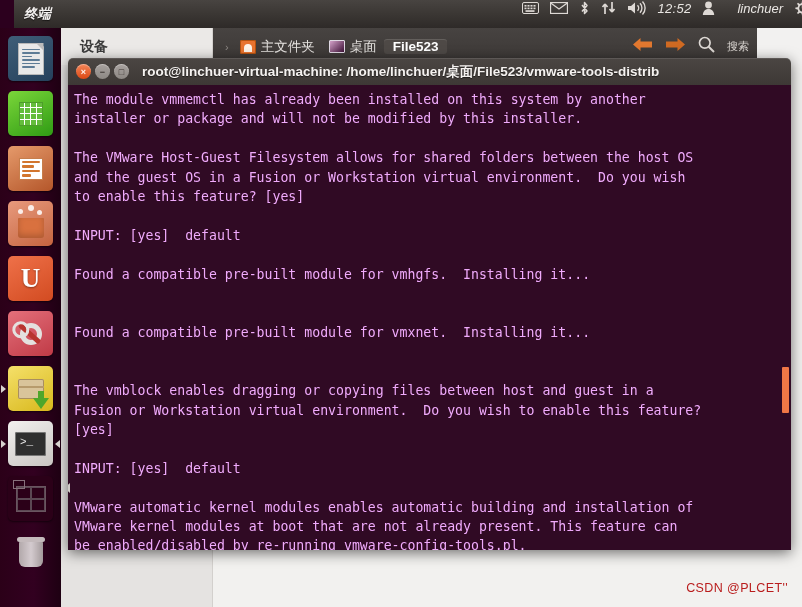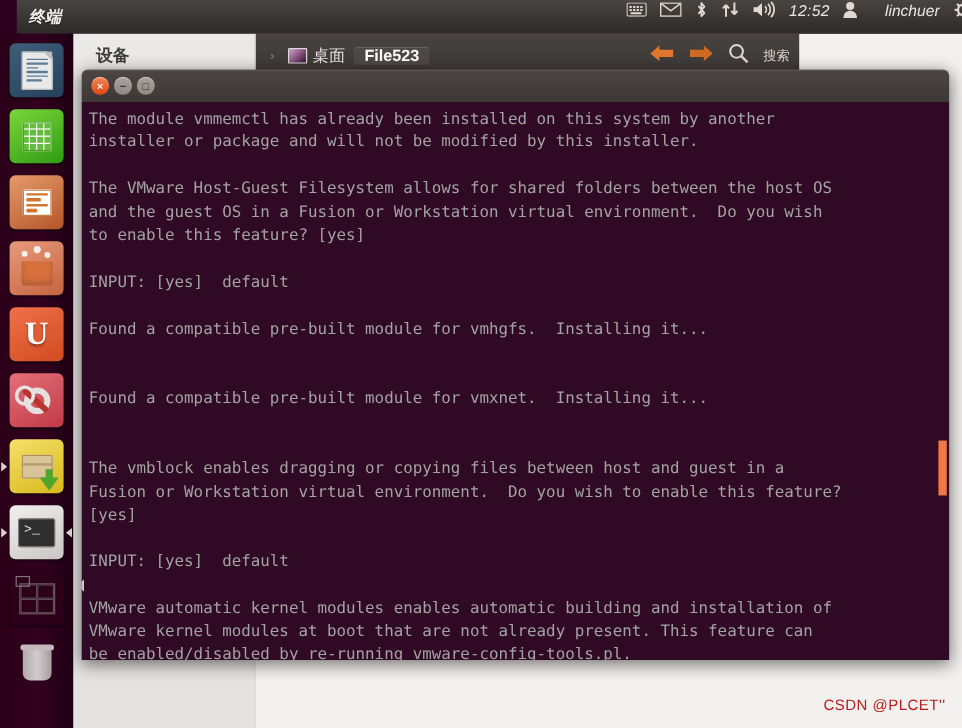--- a/index.html
+++ b/index.html
@@ -133,21 +133,21 @@
 
   
   #nautilus {
     position: absolute; left: 61px; top: 28px;
     width: 741px; height: 579px;
     background: #f2f1f0;
     z-index: 10;
   }
   #nautilus-toolbar {
     position: absolute; left: 0; top: 0;
-    width: 605px; height: 37px;
+    width: 696px; height: 37px;
     background: linear-gradient(to bottom, #474341 0%, #3b3735 100%);
     display: flex; align-items: center;
   }
   #nautilus-sidebar-head {
     position: absolute; left: 0; top: 0;
     width: 152px; height: 37px;
     background: #ebe9e7;
     display: flex; align-items: center;
     border-right: 1px solid #d5d2cf;
   }
@@ -240,21 +240,21 @@
     text-shadow: 0 1px 1px rgba(0,0,0,.55);
   }
   #term-body {
     position: relative;
     height: 465px;
     background: #300a24;
     padding: 5px 6px 0 6px;
     overflow: hidden;
   }
   #term-text {
-    color: #a3a3a3;
+    color: #f0abfc;
     font-family: "DejaVu Sans Mono", "Liberation Mono", monospace;
     font-size: 13.2px;
     line-height: 19.4px;
     white-space: pre;
     letter-spacing: 0px;
   }
   #term-scrollbar {
     position: absolute; right: 1px; top: 0;
     width: 8px; height: 465px;
     background: transparent;
@@ -457,20 +457,24 @@
   <div id="nautilus">
 
     <div id="nautilus-toolbar">
 
       <div id="nautilus-sidebar-head">
         <span id="sidebar-head-label">设备</span>
       </div>
 
       <div id="breadcrumb">
         <span class="crumb-sep">›</span>
+        <div class="crumb">
+          <span class="ico-home"></span>
+          <span>主文件夹</span>
+        </div>
         <div class="crumb">
           <span class="ico-desktop"></span>
           <span>桌面</span>
         </div>
         <div class="crumb active">
           <span>File523</span>
         </div>
       </div>
 
       <div id="nautilus-tools-right">
@@ -501,20 +505,21 @@
       </div>
     </div>
   </div>
 
   <div id="terminal">
 
     <div id="term-titlebar">
       <span class="wbtn wbtn-close">×</span>
       <span class="wbtn wbtn-min">−</span>
       <span class="wbtn wbtn-max">□</span>
+      <span id="term-title">root@linchuer-virtual-machine: /home/linchuer/桌面/File523/vmware-tools-distrib</span>
     </div>
 
     <div id="term-body">
       <div id="term-text">The module vmmemctl has already been installed on this system by another
 installer or package and will not be modified by this installer.
 
 The VMware Host-Guest Filesystem allows for shared folders between the host OS
 and the guest OS in a Fusion or Workstation virtual environment.  Do you wish
 to enable this feature? [yes]
 

